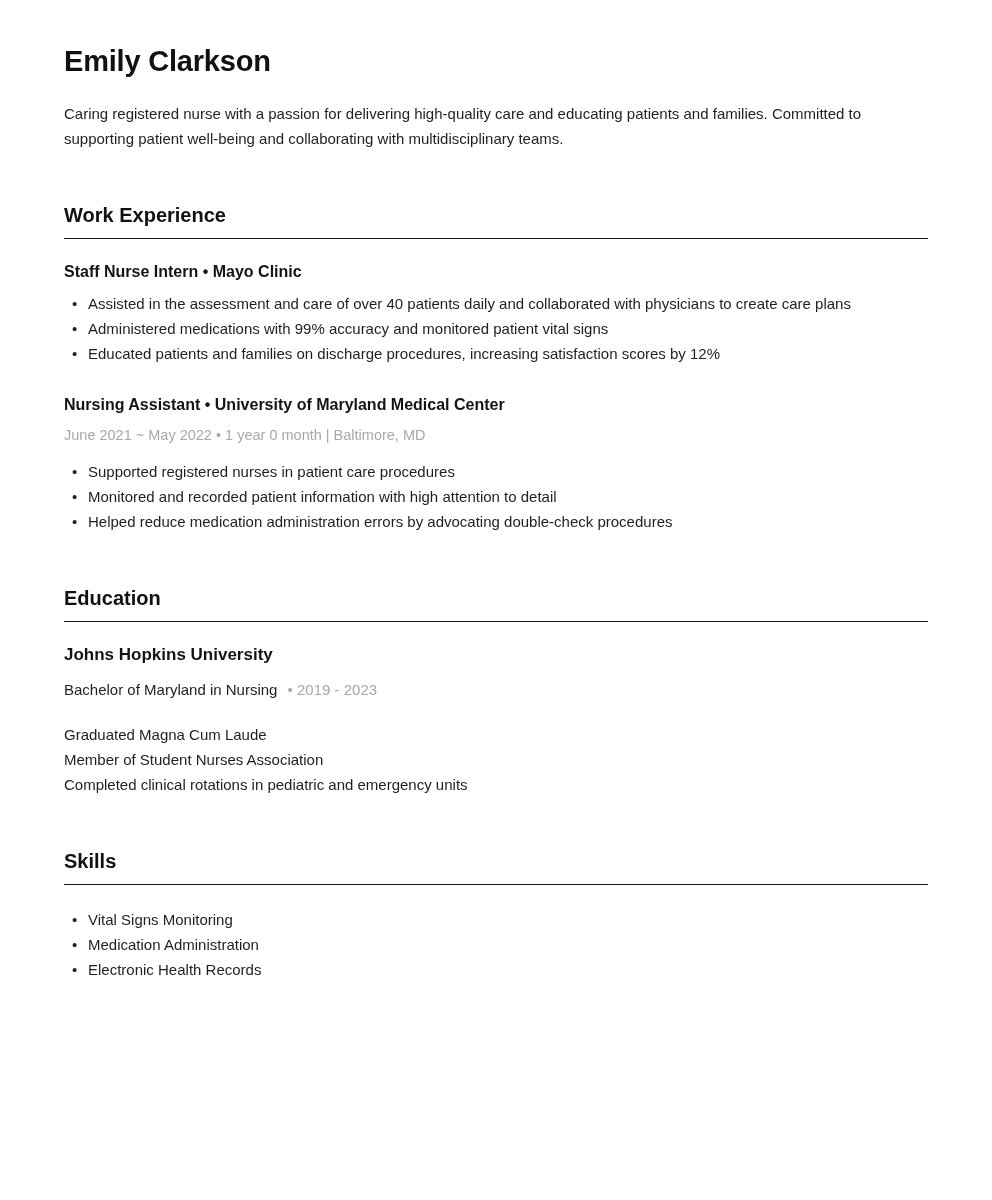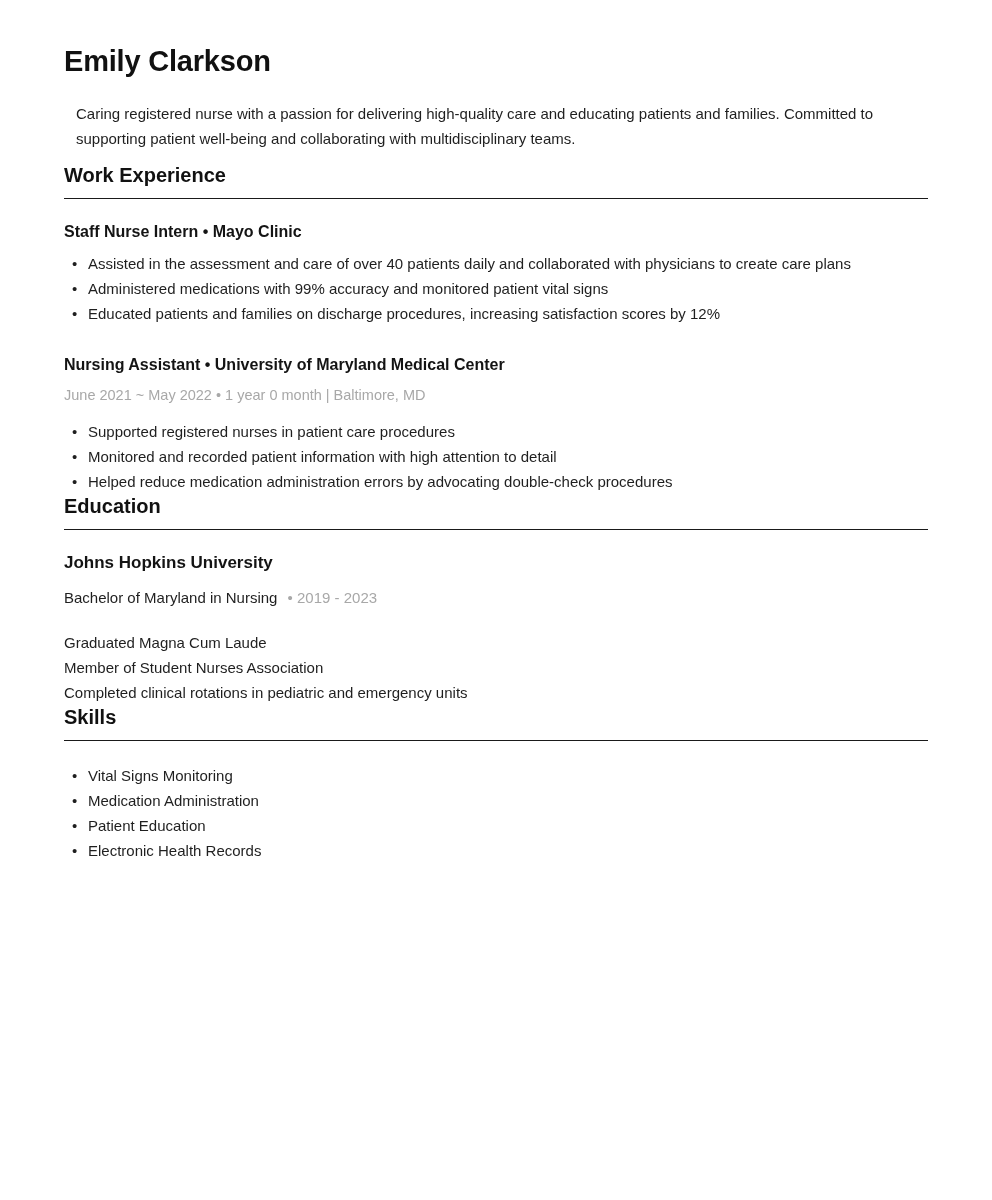--- a/index.html
+++ b/index.html
@@ -39,25 +39,26 @@
   .contact-line {
     font-size: 15px;
     line-height: 25px;
     color: #1f1f1f;
   }
   .summary {
     font-size: 15px;
     line-height: 25px;
     color: #1f1f1f;
     max-width: 862px;
-    margin: 12px;
+    margin: 0;
   }
 
   
   .section {
+    margin-top: 52px;
   }
   .section-title {
     font-size: 20px;
     font-weight: bold;
     color: #111111;
     line-height: 1.25;
     margin: 0 0 10px 0;
   }
   .section-rule {
     height: 0;
@@ -188,20 +189,19 @@
     </section>
 
     <section class="section">
       <h2 class="section-title">Skills</h2>
       <div class="section-rule"></div>
 
       <div class="skills-wrap">
         <ul class="bullets">
           <li>Vital Signs Monitoring</li>
           <li>Medication Administration</li>
-          <li>Patient Education</li>
           <li>Electronic Health Records</li>
         </ul>
       </div>
     </section>
 
   </div>
 </div>
 
 </body></html>

